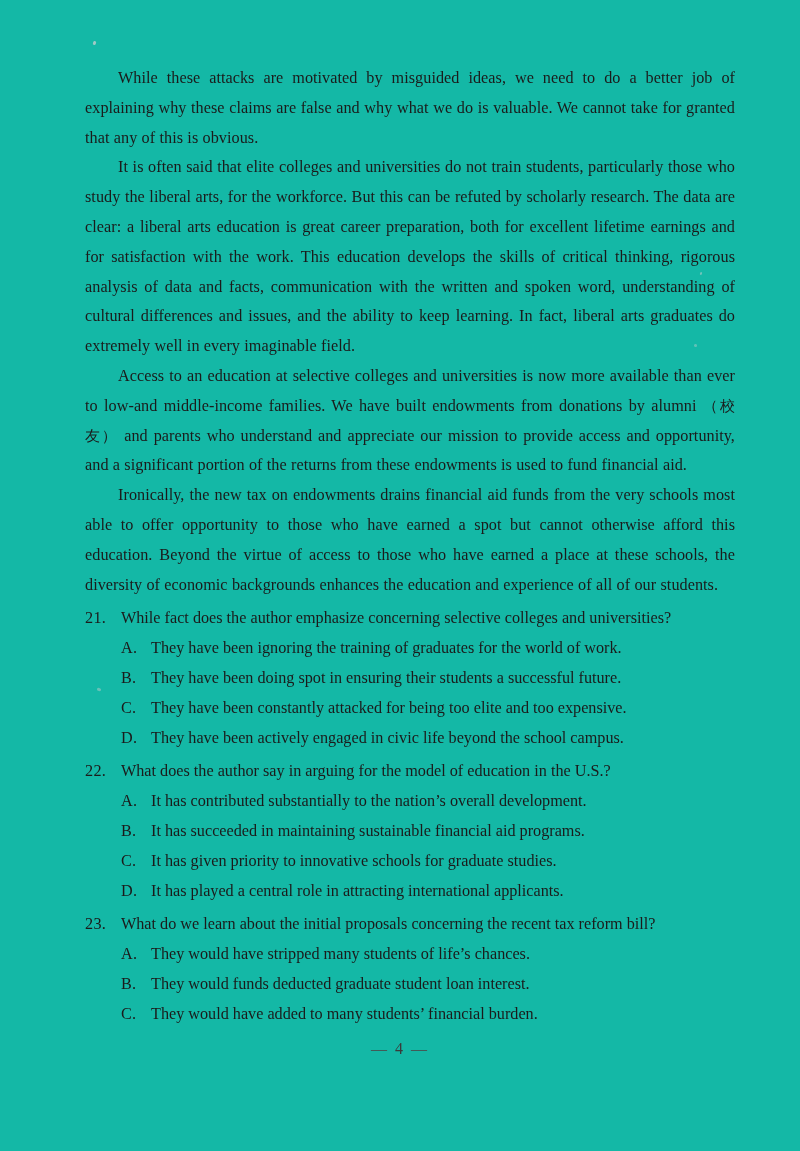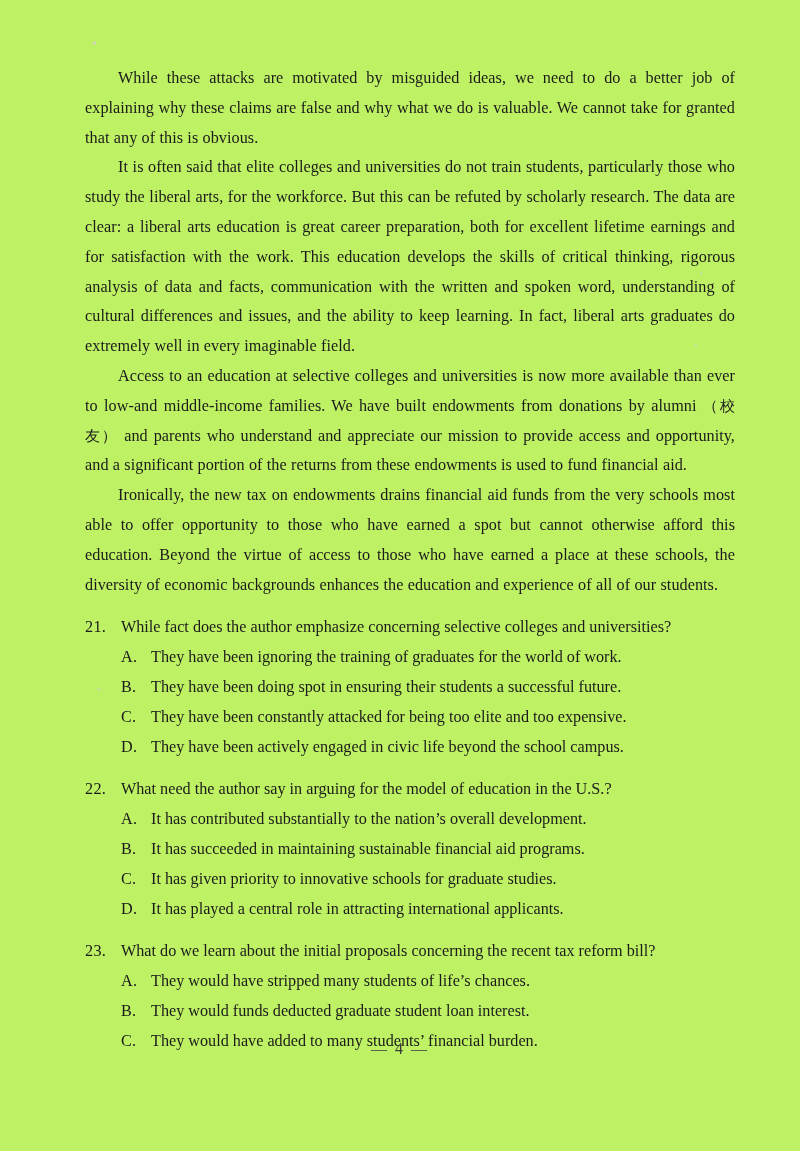--- a/index.html
+++ b/index.html
@@ -15,21 +15,21 @@
     overflow: hidden;
     font-family: "Liberation Serif", "DejaVu Serif", serif;
     color: #1b1b1b;
     -webkit-font-smoothing: antialiased;
   }
 
   
   .page {
     position: absolute;
     inset: 0;
-    background: #bef264;
+    background: #14b8a6;
   }
 
   
   .scan-speck {
     position: absolute;
     left: 93px;
     top: 41px;
     width: 3px;
     height: 4px;
     background: #cfcfcf;
@@ -81,21 +81,21 @@
     text-align-last: left;
   }
 
   .cjk {
     font-family: "DejaVu Sans", "Liberation Sans", sans-serif;
     font-size: 15px;
   }
 
   
   .question-block {
-    margin-top: 13px;
+    margin-top: 4px;
   }
   .q-stem {
     display: flex;
     font-size: 16.2px;
     line-height: 29.8px;
     align-items: baseline;
   }
   .q-num {
     width: 36px;
     flex: 0 0 36px;
@@ -182,21 +182,21 @@
         <li class="q-option">
           <span class="opt-letter">D.</span>
           <span class="opt-text">They have been actively engaged in civic life beyond the school campus.</span>
         </li>
       </ul>
     </div>
 
     <div class="question-block">
       <div class="q-stem">
         <span class="q-num">22.</span>
-        <span class="q-text">What need the author say in arguing for the model of education in the U.S.?</span>
+        <span class="q-text">What does the author say in arguing for the model of education in the U.S.?</span>
       </div>
       <ul class="q-options">
         <li class="q-option">
           <span class="opt-letter">A.</span>
           <span class="opt-text">It has contributed substantially to the nation’s overall development.</span>
         </li>
         <li class="q-option">
           <span class="opt-letter">B.</span>
           <span class="opt-text">It has succeeded in maintaining sustainable financial aid programs.</span>
         </li>

